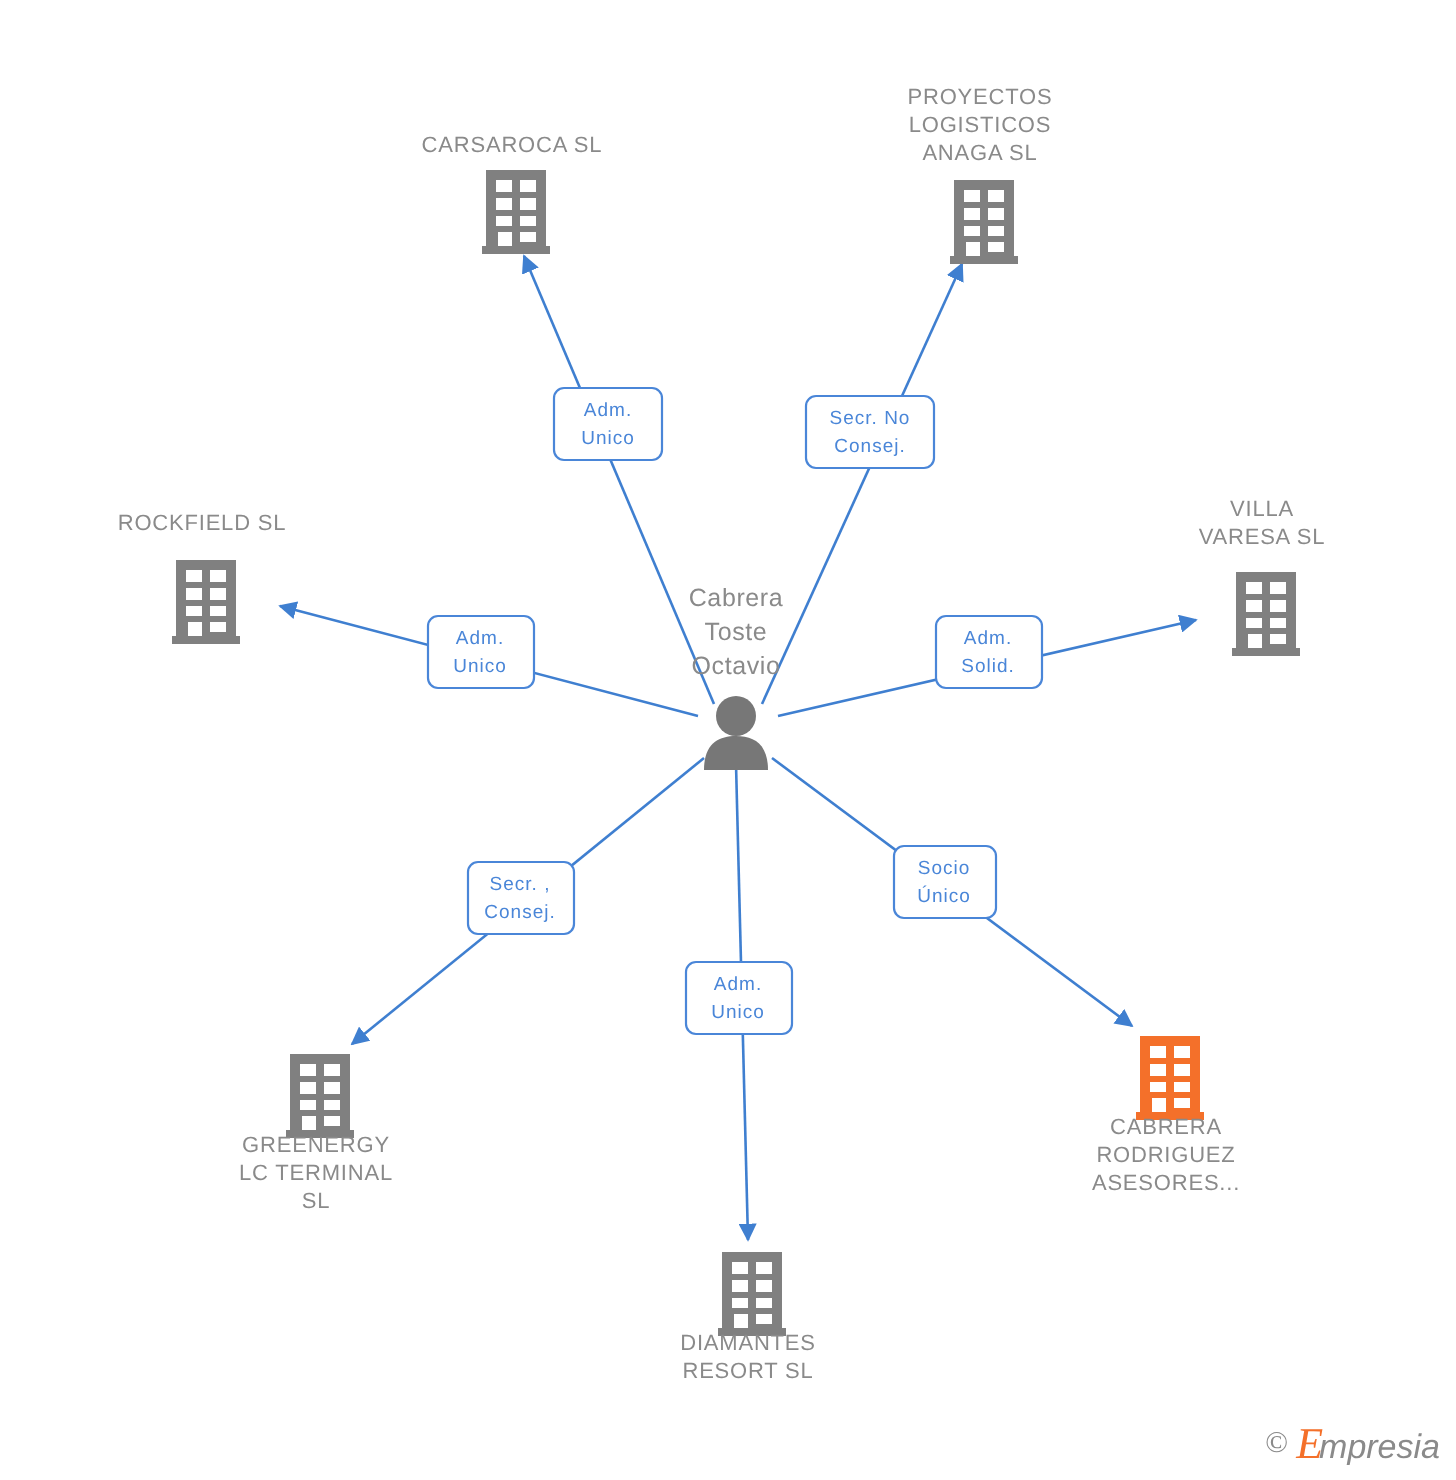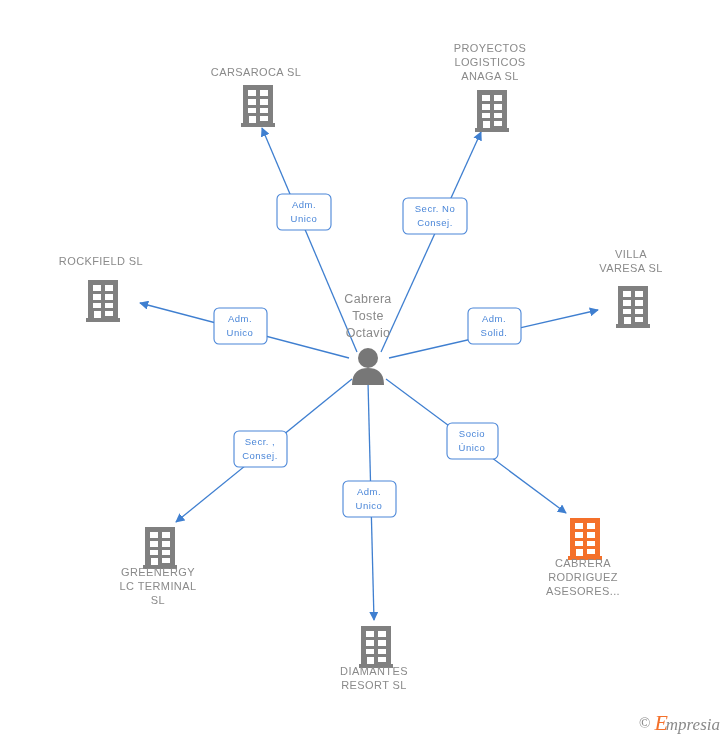--- a/index.html
+++ b/index.html
@@ -50,21 +50,21 @@
   }
   #watermark .c-mark{
     color:#8a8a8a;font-size:15px;line-height:1;
   }
   #watermark .wm-e{
     color:#f4702a;font-size:22px;font-style:italic;line-height:1;
     font-family:"Liberation Serif", serif;
   }
   #watermark .wm-rest{
     color:#8a8a8a;font-size:17px;font-style:italic;line-height:1;
-    font-family:Liberation Serif, serif;margin-left:-2px;
+    font-family:Liberation Sans, sans-serif;margin-left:-2px;
   }
 </style>
 </head>
 <body>
 
 <svg id="diagram" viewBox="0 0 728 740">
   <defs>
     <marker id="arrow" viewBox="0 0 10 10" refX="9" refY="5" markerWidth="7" markerHeight="7" orient="auto-start-reverse">
       <path d="M 0 0 L 10 5 L 0 10 z" class="edge-head"></path>
     </marker>

